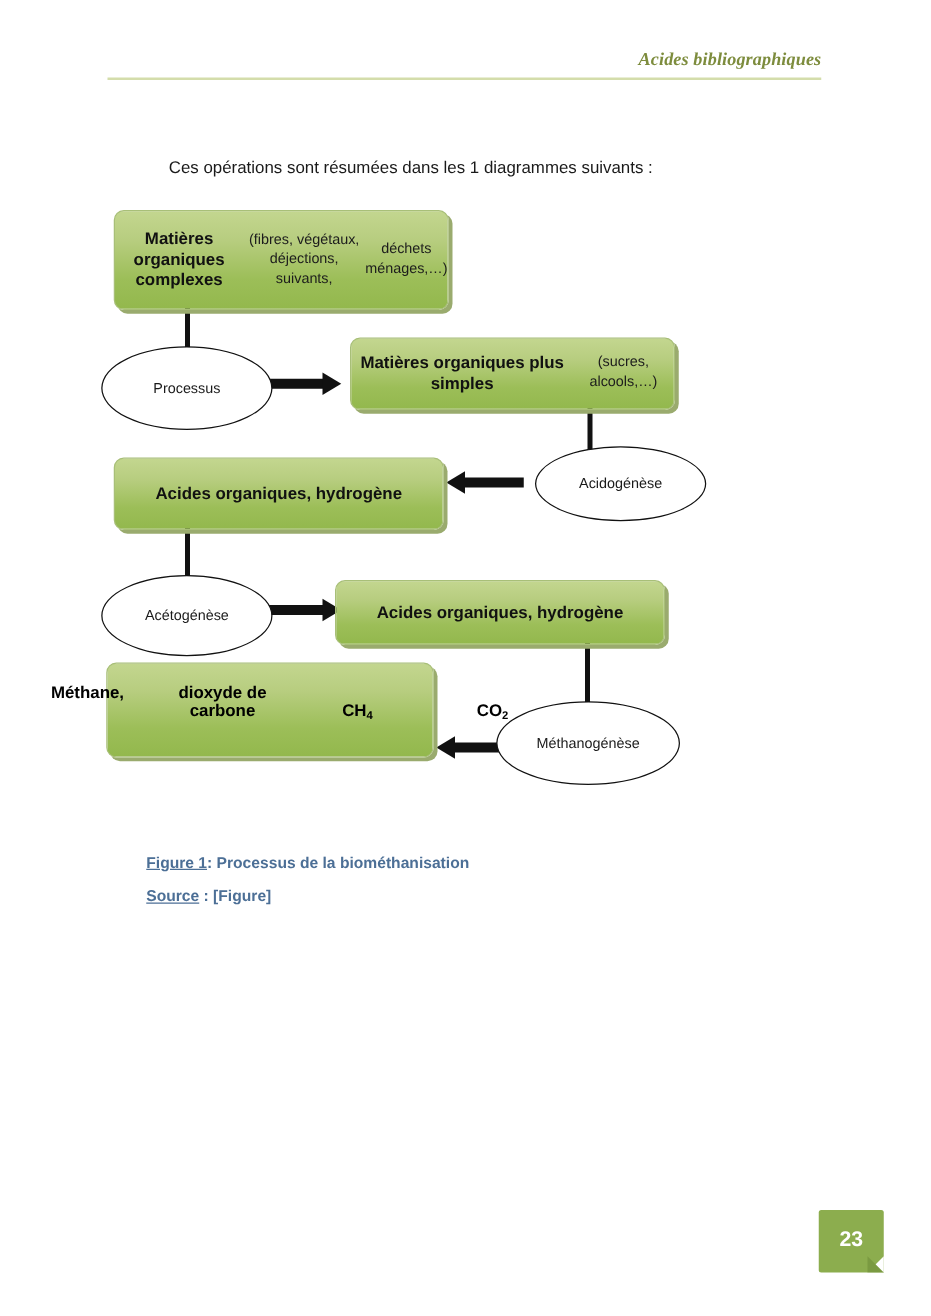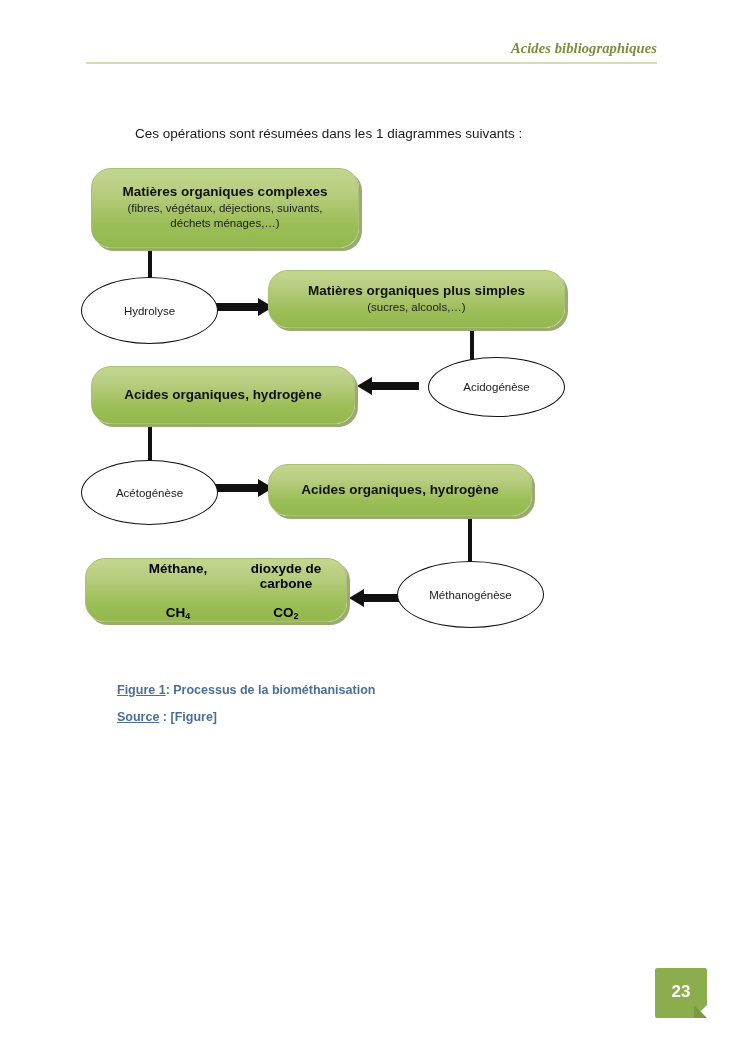--- a/index.html
+++ b/index.html
@@ -59,27 +59,27 @@
     position: absolute;
     left: 0;
     top: 0;
     width: 745px;
     height: 1053px;
   }
 
   
   .proc-box {
     position: absolute;
-    border-radius: 20px;
+    border-radius: 8px;
     background: linear-gradient(to bottom, #c3d68f 0%, #b7cd7f 30%, #9cbe58 70%, #93b84d 100%);
     box-shadow: 3px 3px 0 0 #9aab6e;
     border: 1px solid #a8bf78;
     box-sizing: border-box;
     display: flex;
-    flex-direction: column;
+    flex-direction: row;
     align-items: center;
     justify-content: center;
     text-align: center;
     color: #000000;
     z-index: 3;
   }
   .proc-title {
     font-weight: bold;
     font-size: 13.5px;
     line-height: 1.25;
@@ -232,29 +232,29 @@
 
   <div class="proc-box" style="left:91px; top:168px; width:268px; height:80px;">
     <div class="proc-title">Matières organiques complexes</div>
     <div class="proc-sub">(fibres, végétaux, déjections, suivants,</div>
     <div class="proc-sub">déchets ménages,…)</div>
   </div>
 
   <div class="vline" style="left:148px; top:246px; height:34px;"></div>
 
   <div class="ellipse" style="left:81px; top:277px; width:137px; height:67px;">
-    <span>Hydrolyse</span>
+    <span>Processus</span>
   </div>
 
   <div class="arrow-h right" style="left:212px; top:303px; width:61px;">
     <div class="shaft"></div>
       <div class="head"></div>
   </div>
 
-  <div class="proc-box" style="left:268px; top:270px; width:297px; height:58px;">
+  <div class="proc-box" style="left:280px; top:270px; width:260px; height:58px;">
     <div class="proc-title">Matières organiques plus simples</div>
     <div class="proc-sub">(sucres, alcools,…)</div>
   </div>
 
   <div class="vline" style="left:470px; top:326px; height:34px;"></div>
 
   <div class="proc-box" style="left:91px; top:366px; width:264px; height:58px;">
     <div class="proc-title">Acides organiques, hydrogène</div>
   </div>
 
@@ -277,21 +277,21 @@
     <div class="shaft"></div>
       <div class="head"></div>
   </div>
 
   <div class="proc-box" style="left:268px; top:464px; width:264px; height:52px;">
     <div class="proc-title">Acides organiques, hydrogène</div>
   </div>
 
   <div class="vline" style="left:468px; top:514px; height:48px;"></div>
 
-  <div class="proc-box" style="left:85px; top:558px; width:262px; height:64px;padding-left:44px;">
+  <div class="proc-box" style="left:85px; top:530px; width:262px; height:76px;padding-left:44px;">
     <div class="chem-row names">
       <div class="chem-cell left">Méthane,</div>
       <div class="chem-cell right">dioxyde de carbone</div>
     </div>
     <div class="chem-row formulas">
       <div class="chem-cell left chem-formula"><span>CH</span><sub>4</sub></div>
       <div class="chem-cell right chem-formula"><span>CO</span><sub>2</sub></div>
     </div>
   </div>
 

